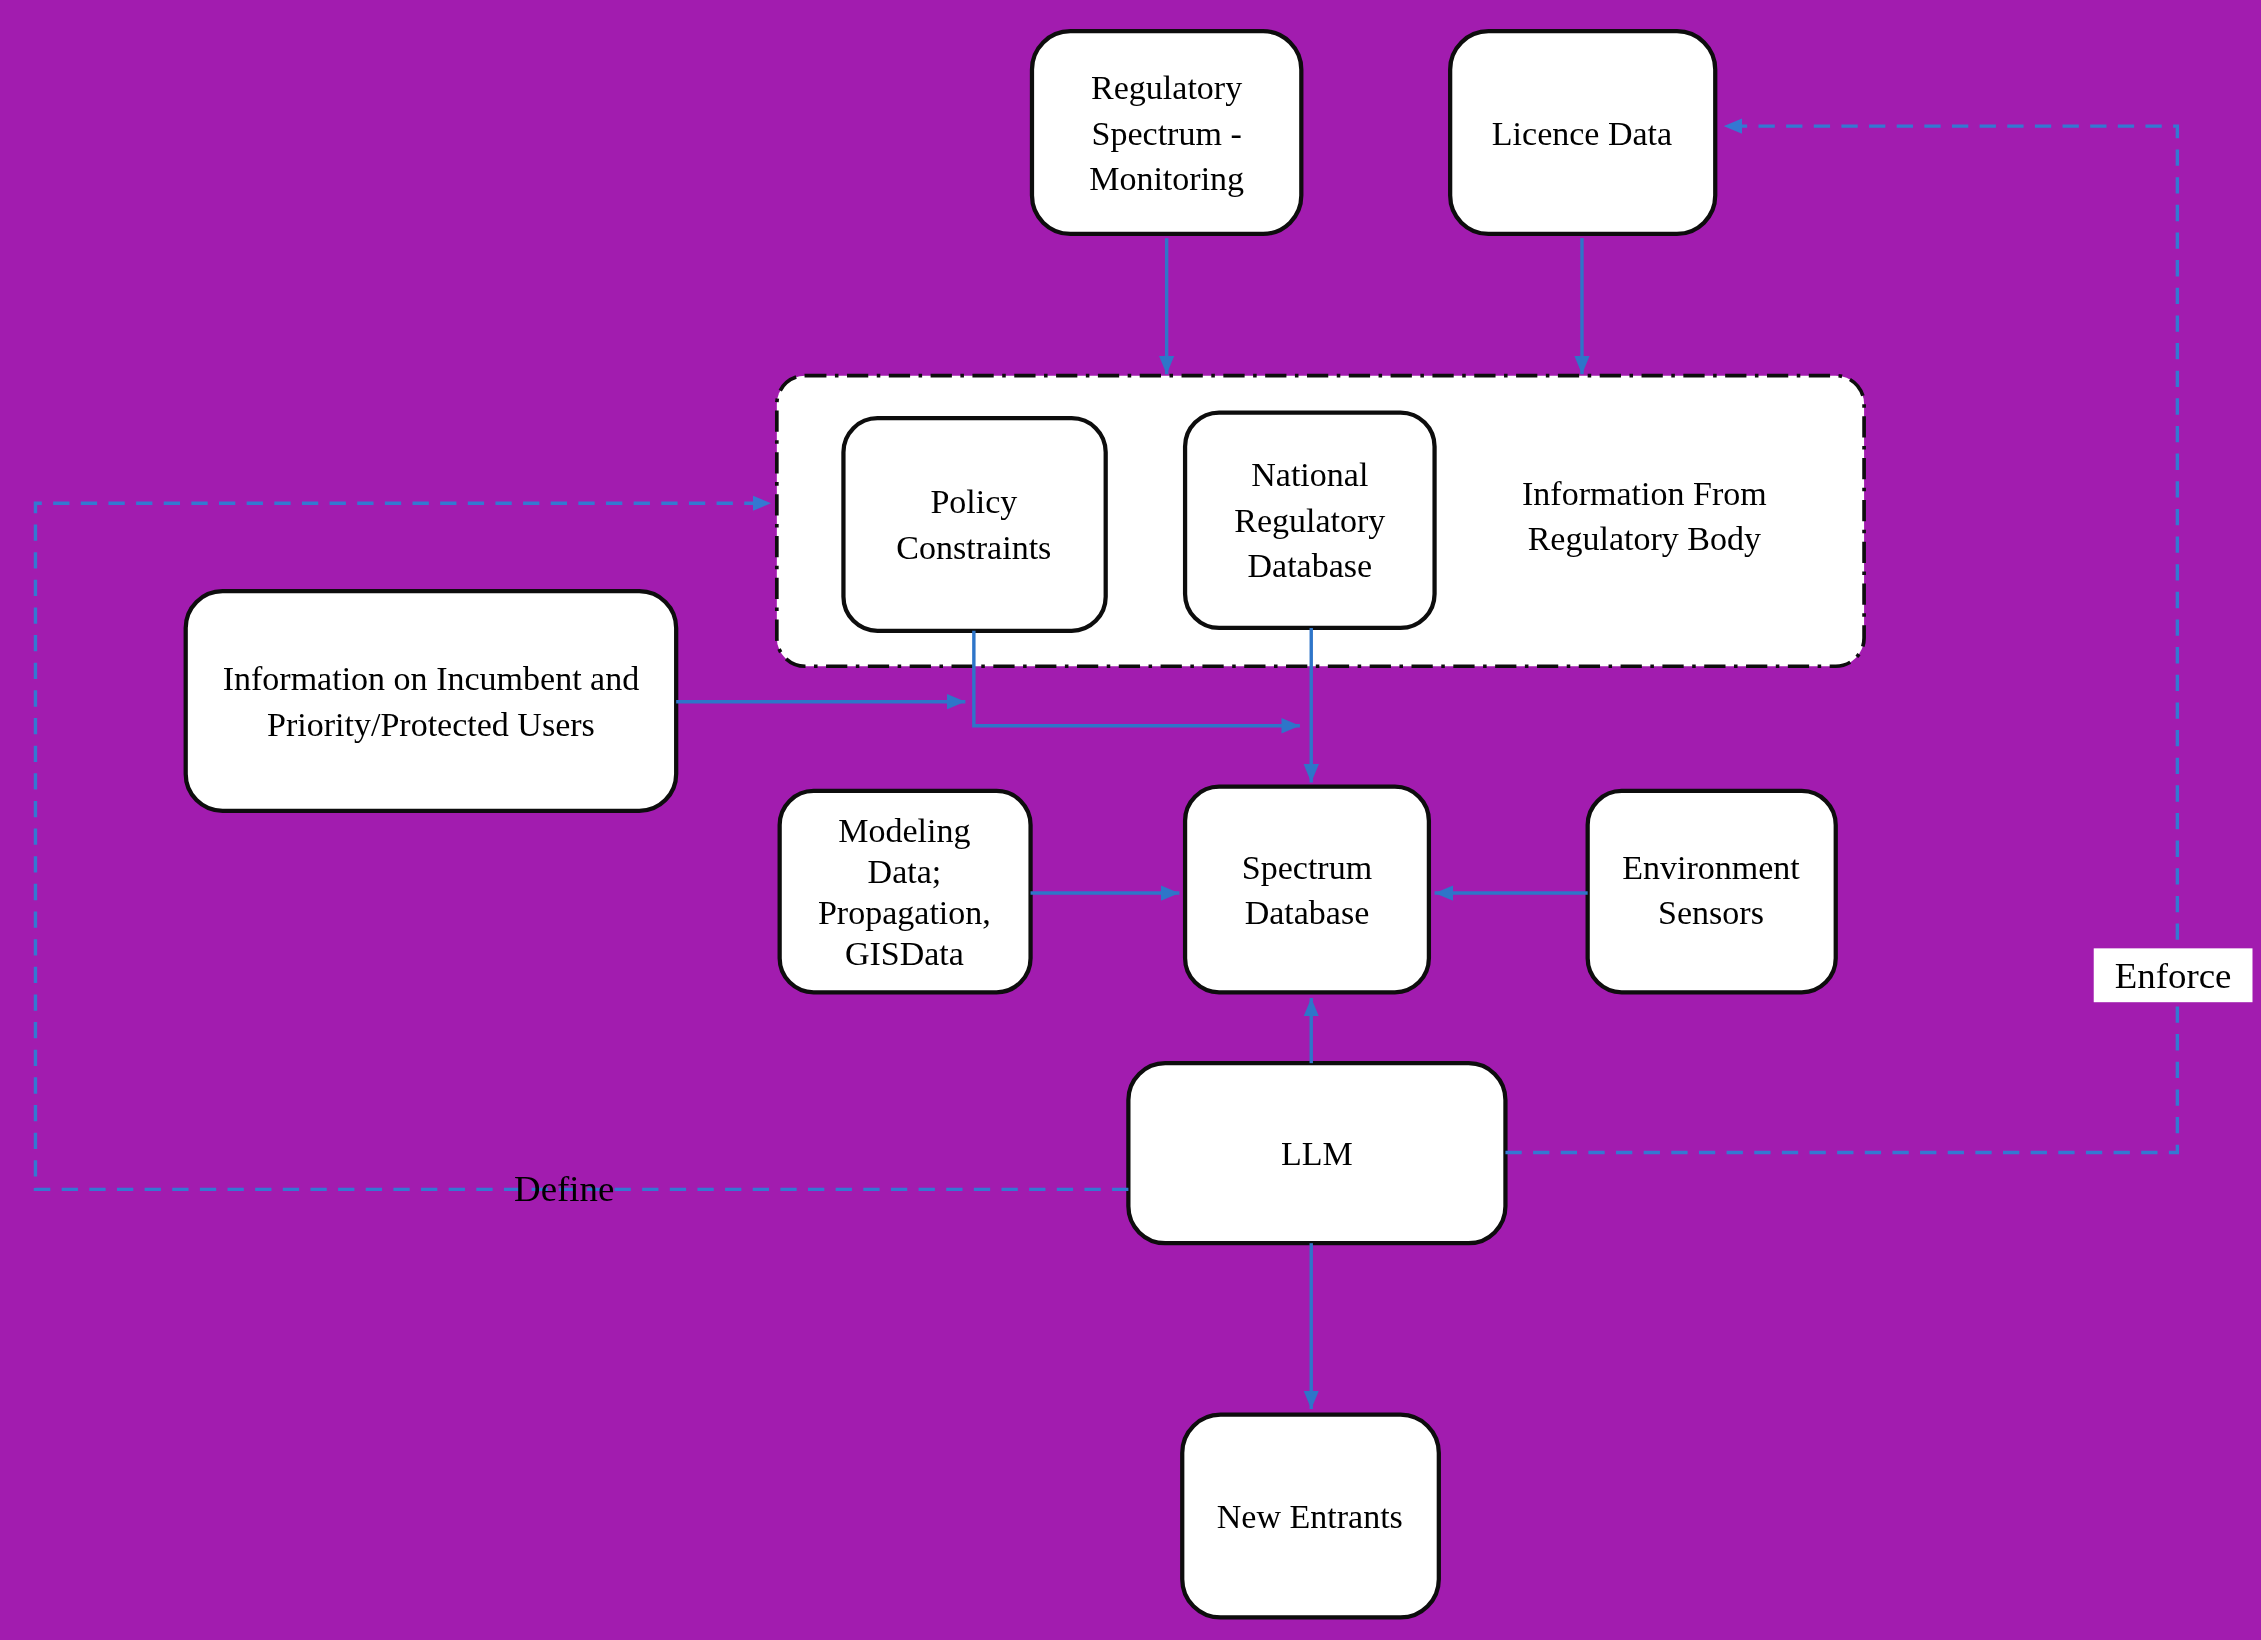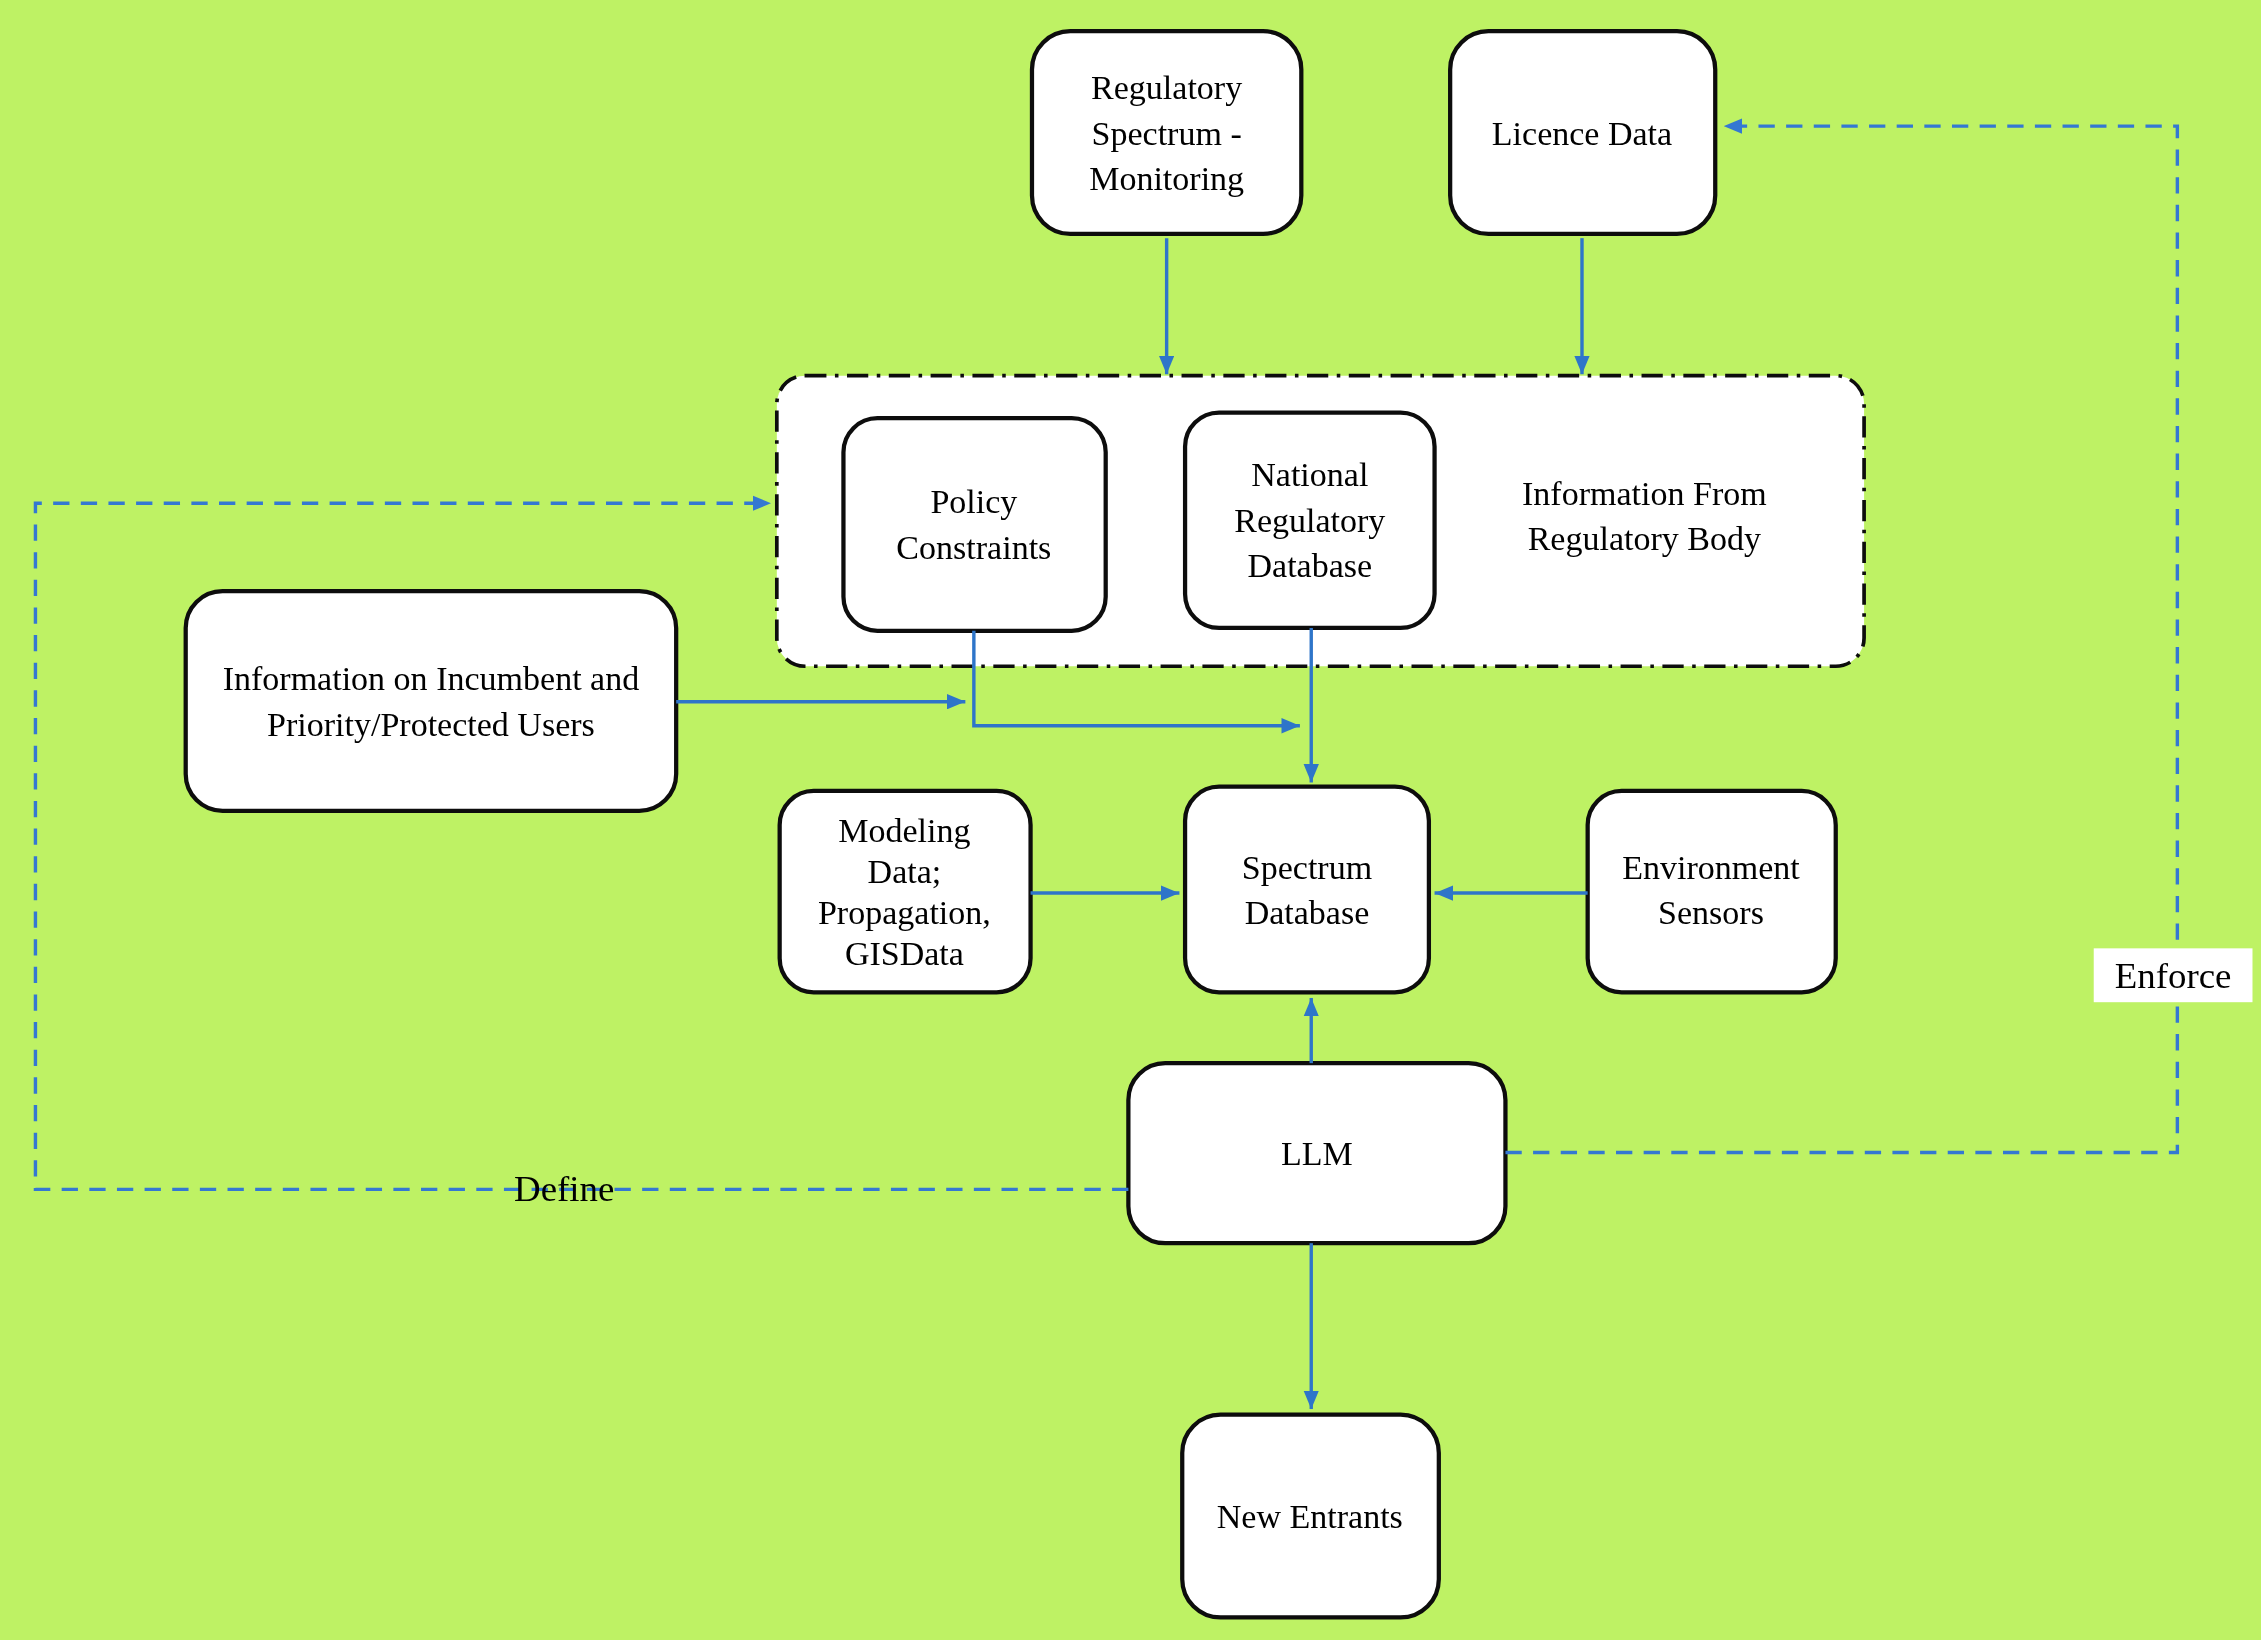--- a/index.html
+++ b/index.html
@@ -2,21 +2,21 @@
 <html style="font-size:11.3px"><head>
 <meta charset="utf-8">
 <style>
   html, body {
     margin: 0;
     padding: 0;
     background: #ffffff;
   }
   .diagram-wrap {
     width: 100%;
-    background: #bef264;
+    background: #a21caf;
     text-decoration: underline;
   }
   svg {
     display: block;
     width: 100%;
     height: auto;
     font-family: "Liberation Serif", "DejaVu Serif", serif;
   }
   text {
     fill: #000000;

